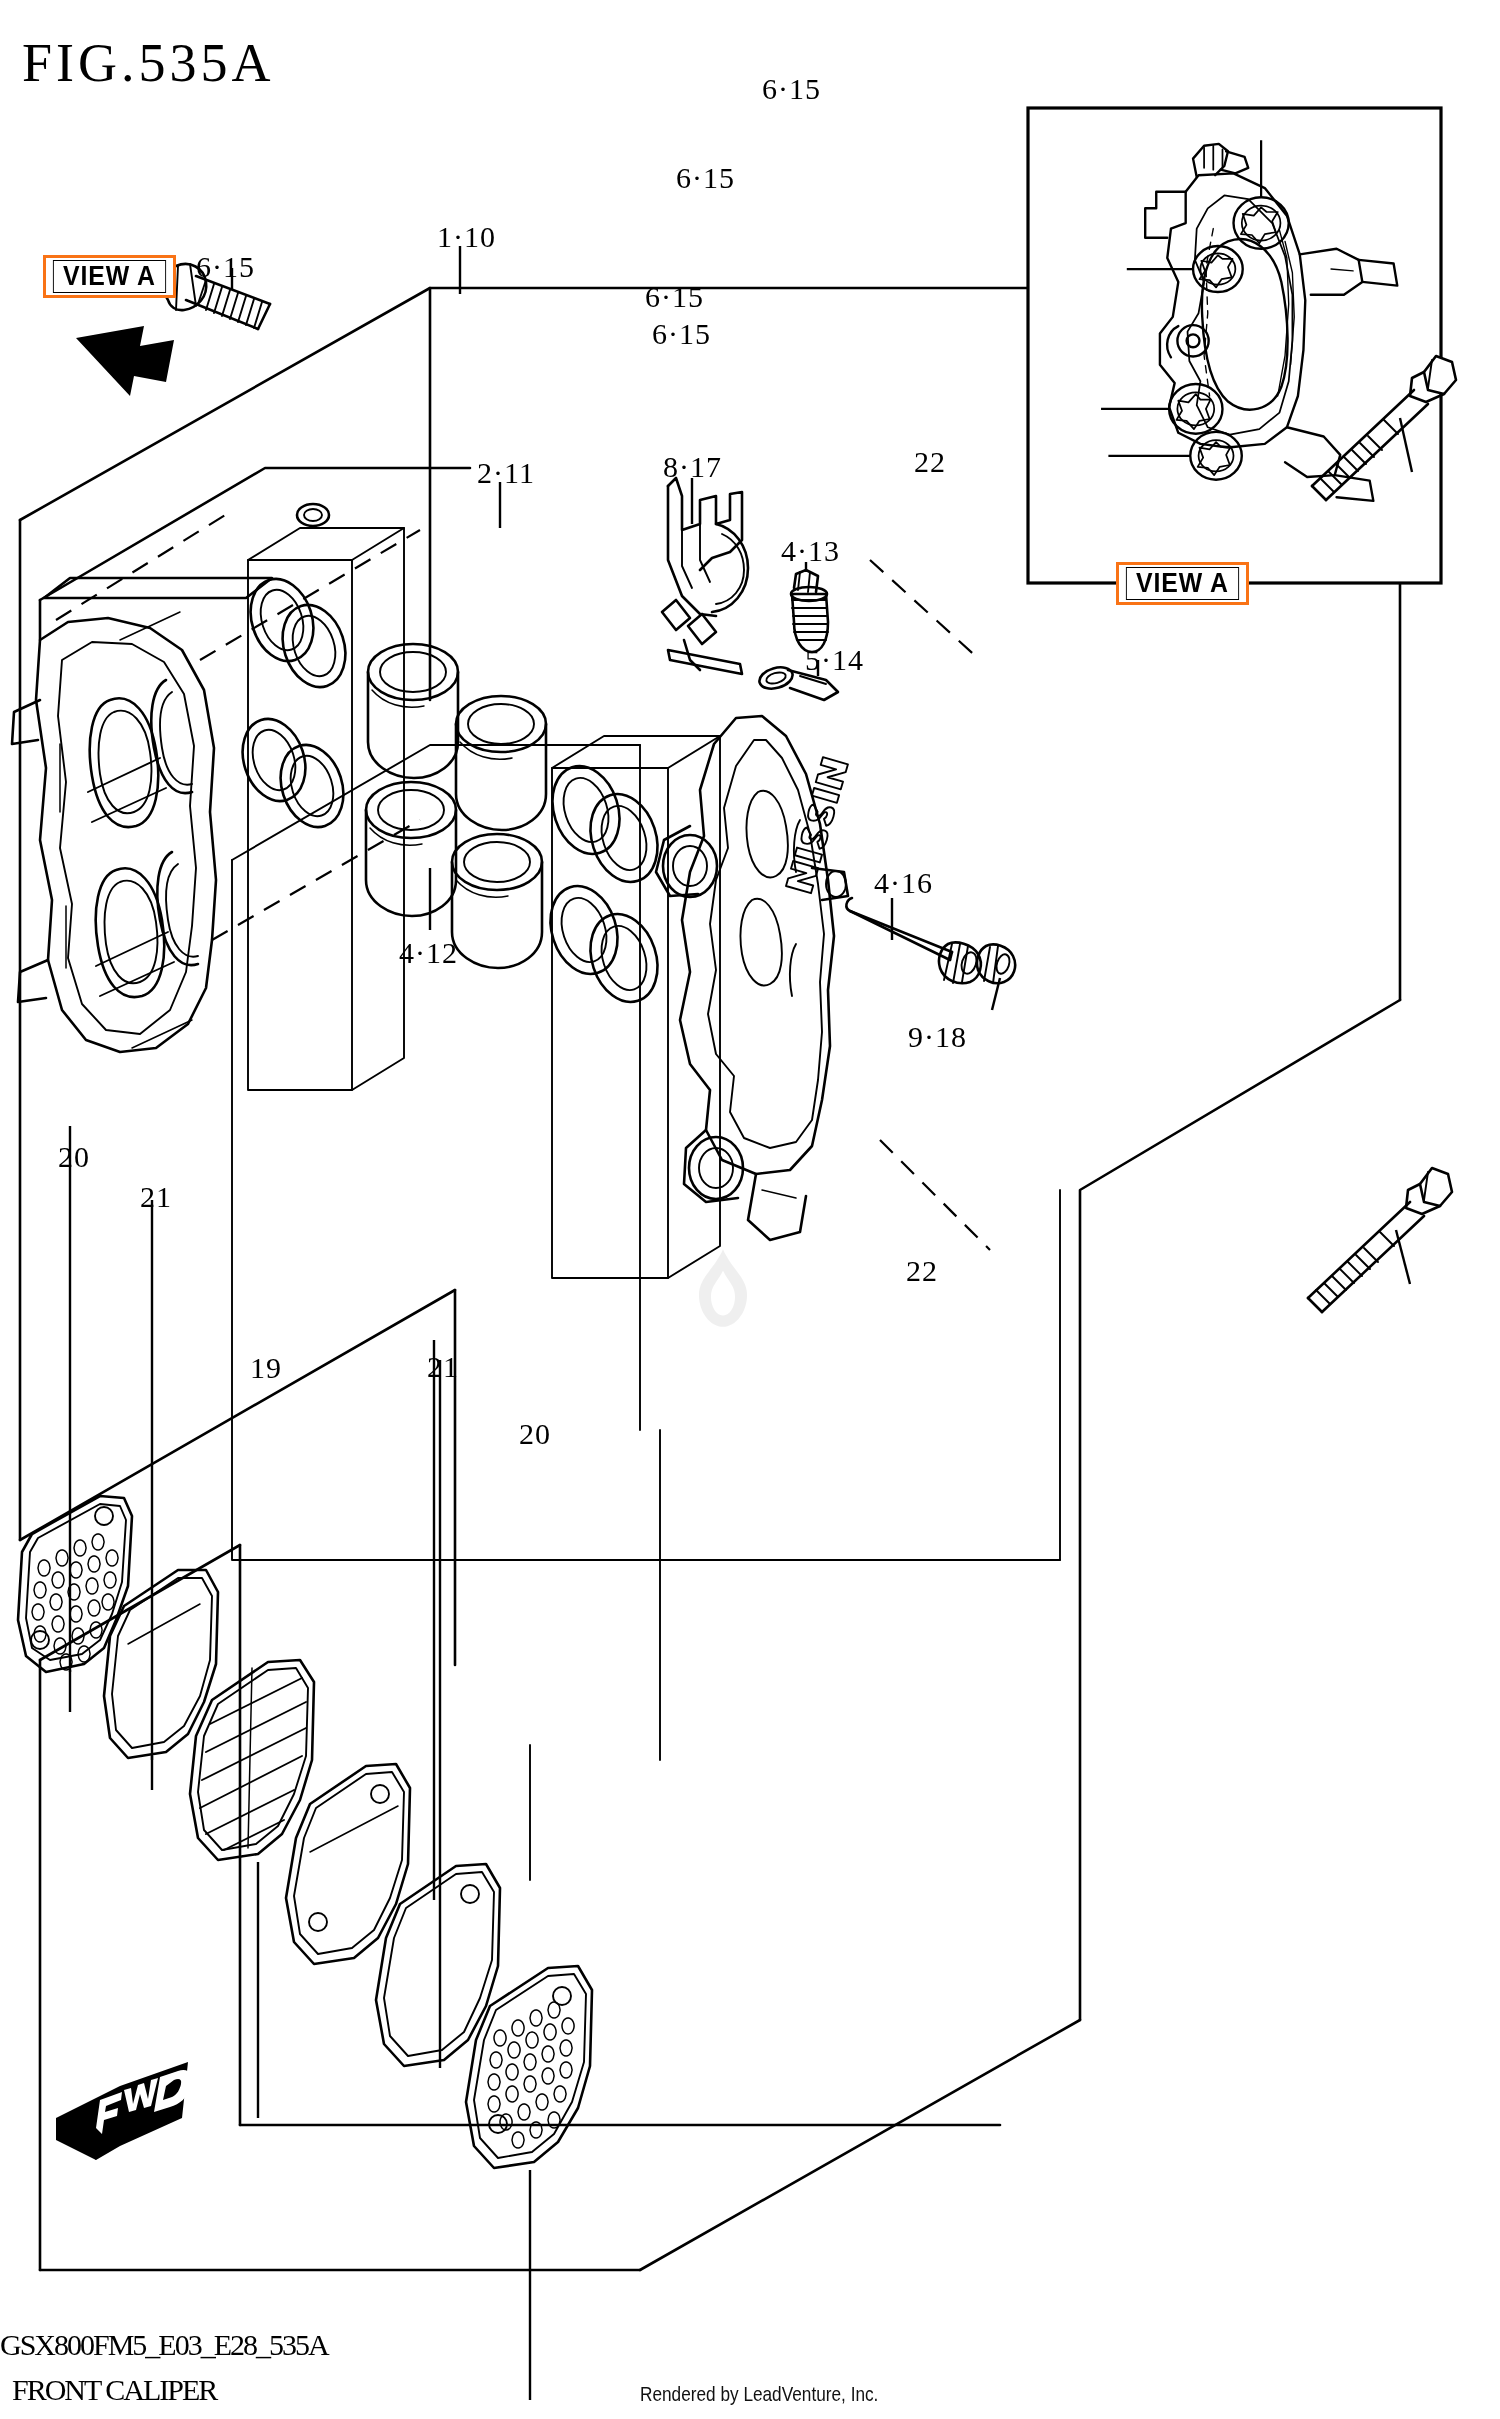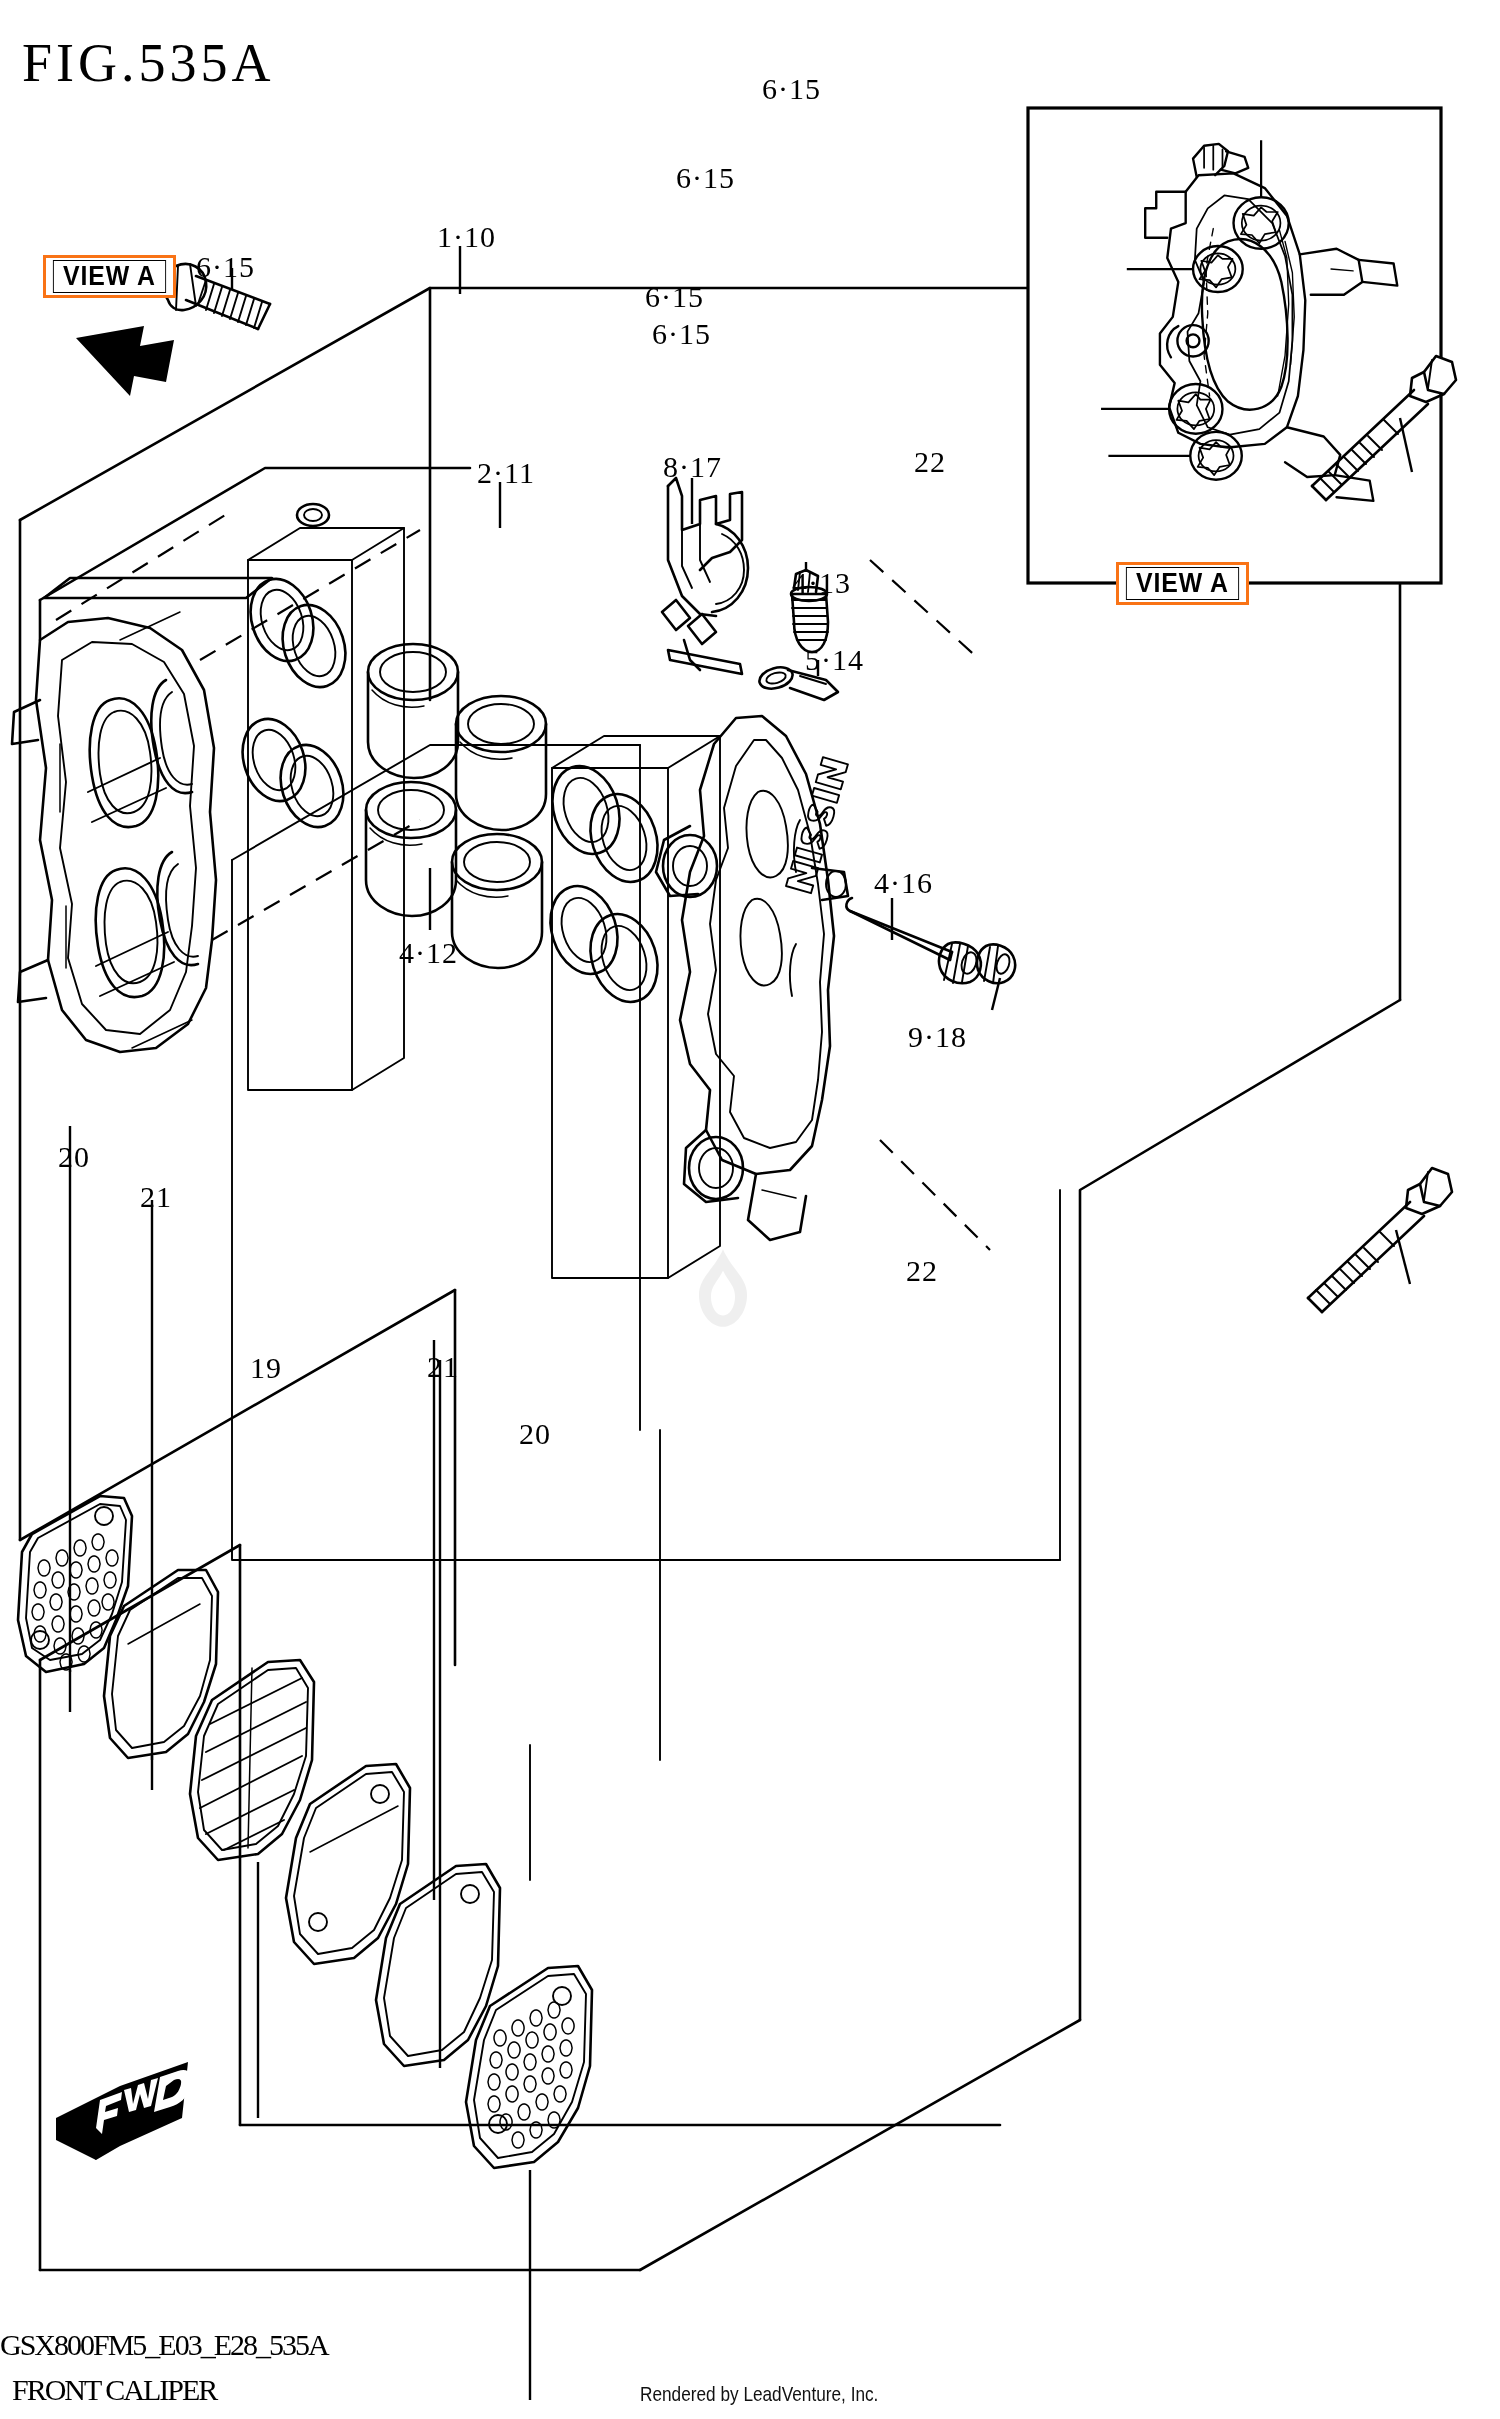--- a/index.html
+++ b/index.html
@@ -636,21 +636,21 @@
   </div>
 
   <svg style="position:absolute;left:70px;top:320px;width:130px;height:80px;">
     <path d="M6 18 L74 6 L70 26 L104 20 L96 62 L64 56 L60 76 Z" fill="#000"></path>
   </svg>
 
   <div class="callout" style="left:196px;top:252px;">6·15</div>
   <div class="callout" style="left:437px;top:222px;">1·10</div>
   <div class="callout" style="left:477px;top:458px;">2·11</div>
   <div class="callout" style="left:663px;top:452px;">8·17</div>
-  <div class="callout" style="left:781px;top:568px;margin-left:11px;">4·13</div>
+  <div class="callout" style="left:781px;top:536px;">4·13</div>
   <div class="callout" style="left:805px;top:645px;">5·14</div>
   <div class="callout" style="left:399px;top:938px;">4·12</div>
   <div class="callout" style="left:874px;top:868px;">4·16</div>
   <div class="callout" style="left:908px;top:1022px;">9·18</div>
   <div class="num-label" style="left:914px;top:447px;">22</div>
   <div class="num-label" style="left:906px;top:1256px;">22</div>
   <div class="num-label" style="left:58px;top:1142px;">20</div>
   <div class="num-label" style="left:140px;top:1182px;">21</div>
   <div class="num-label" style="left:250px;top:1353px;">19</div>
   <div class="num-label" style="left:427px;top:1352px;">21</div>

